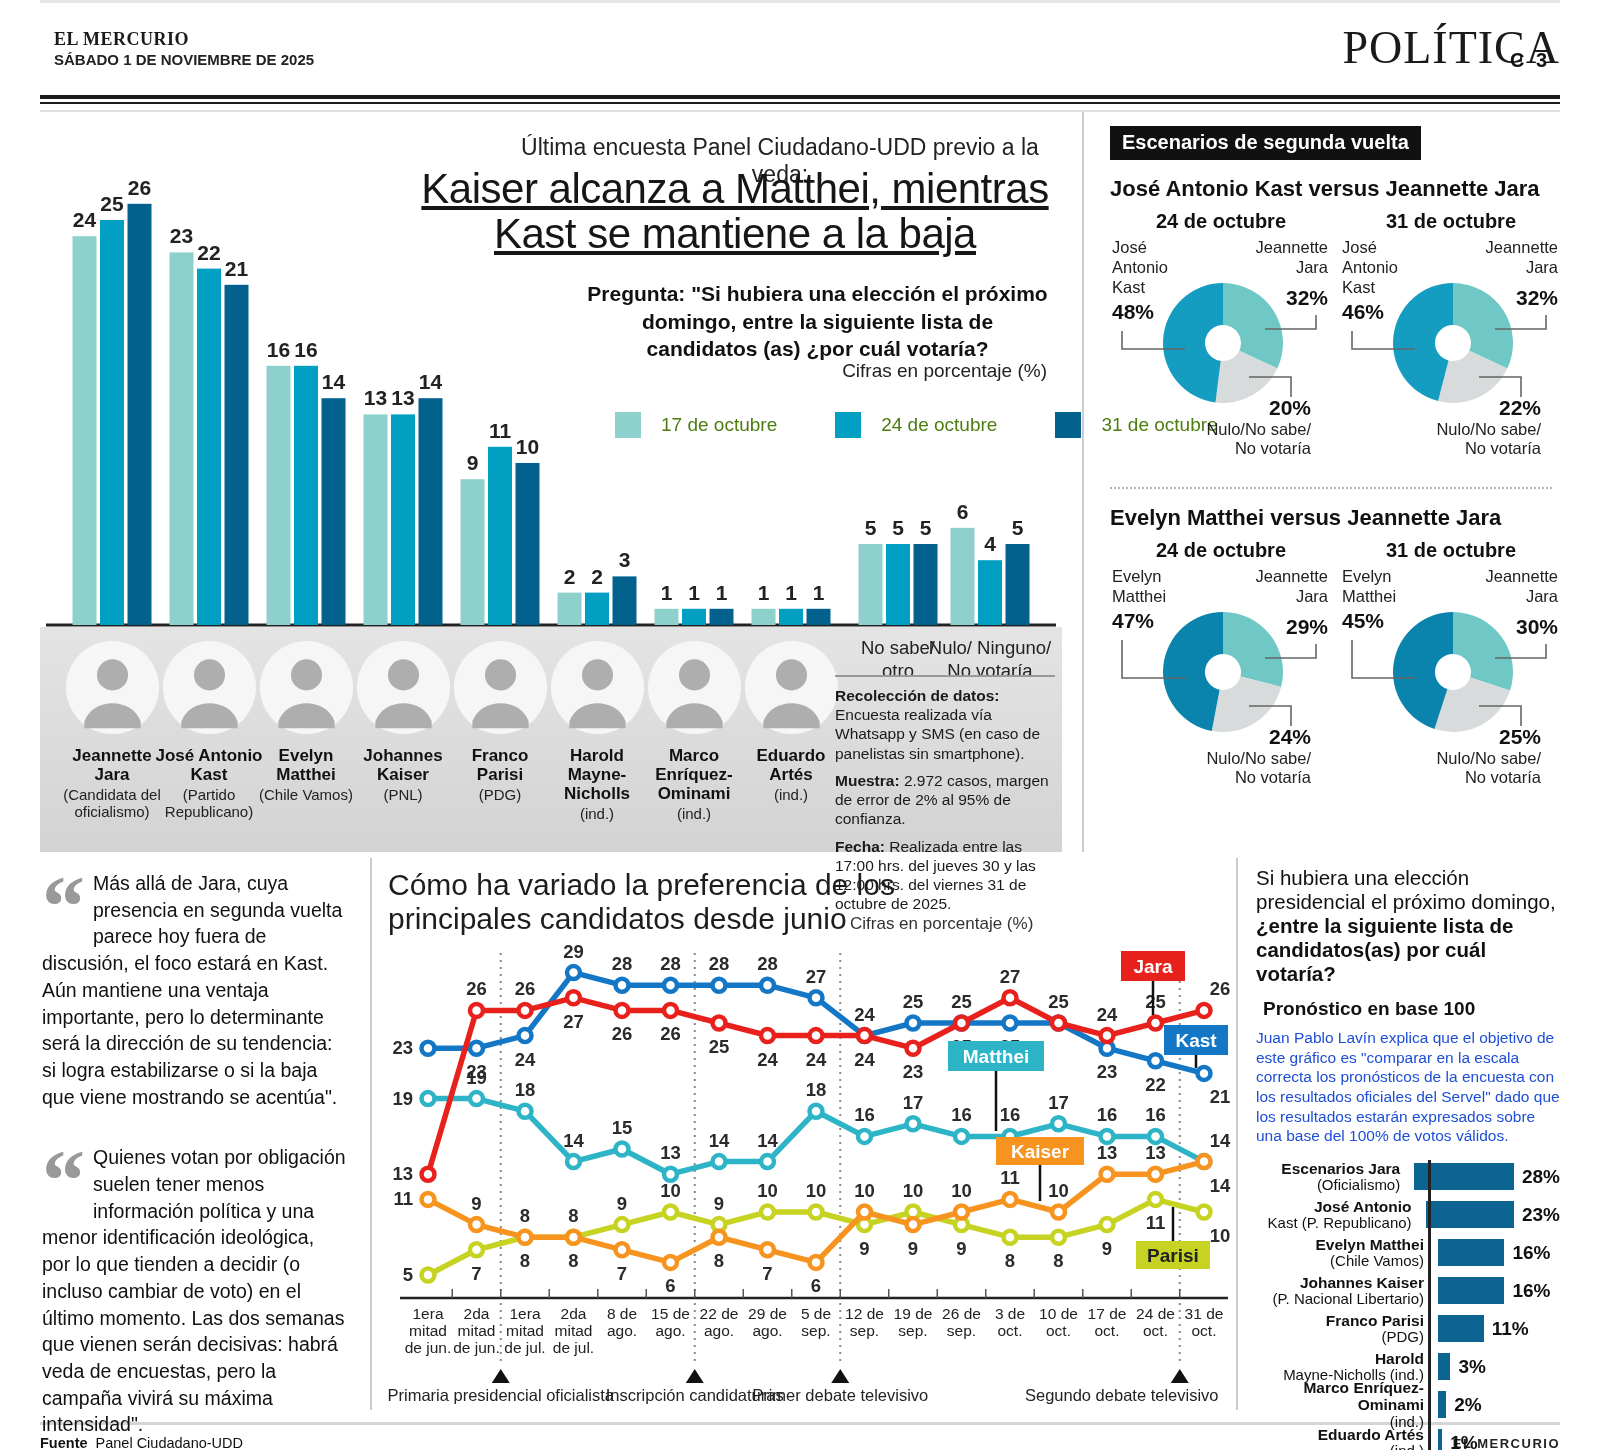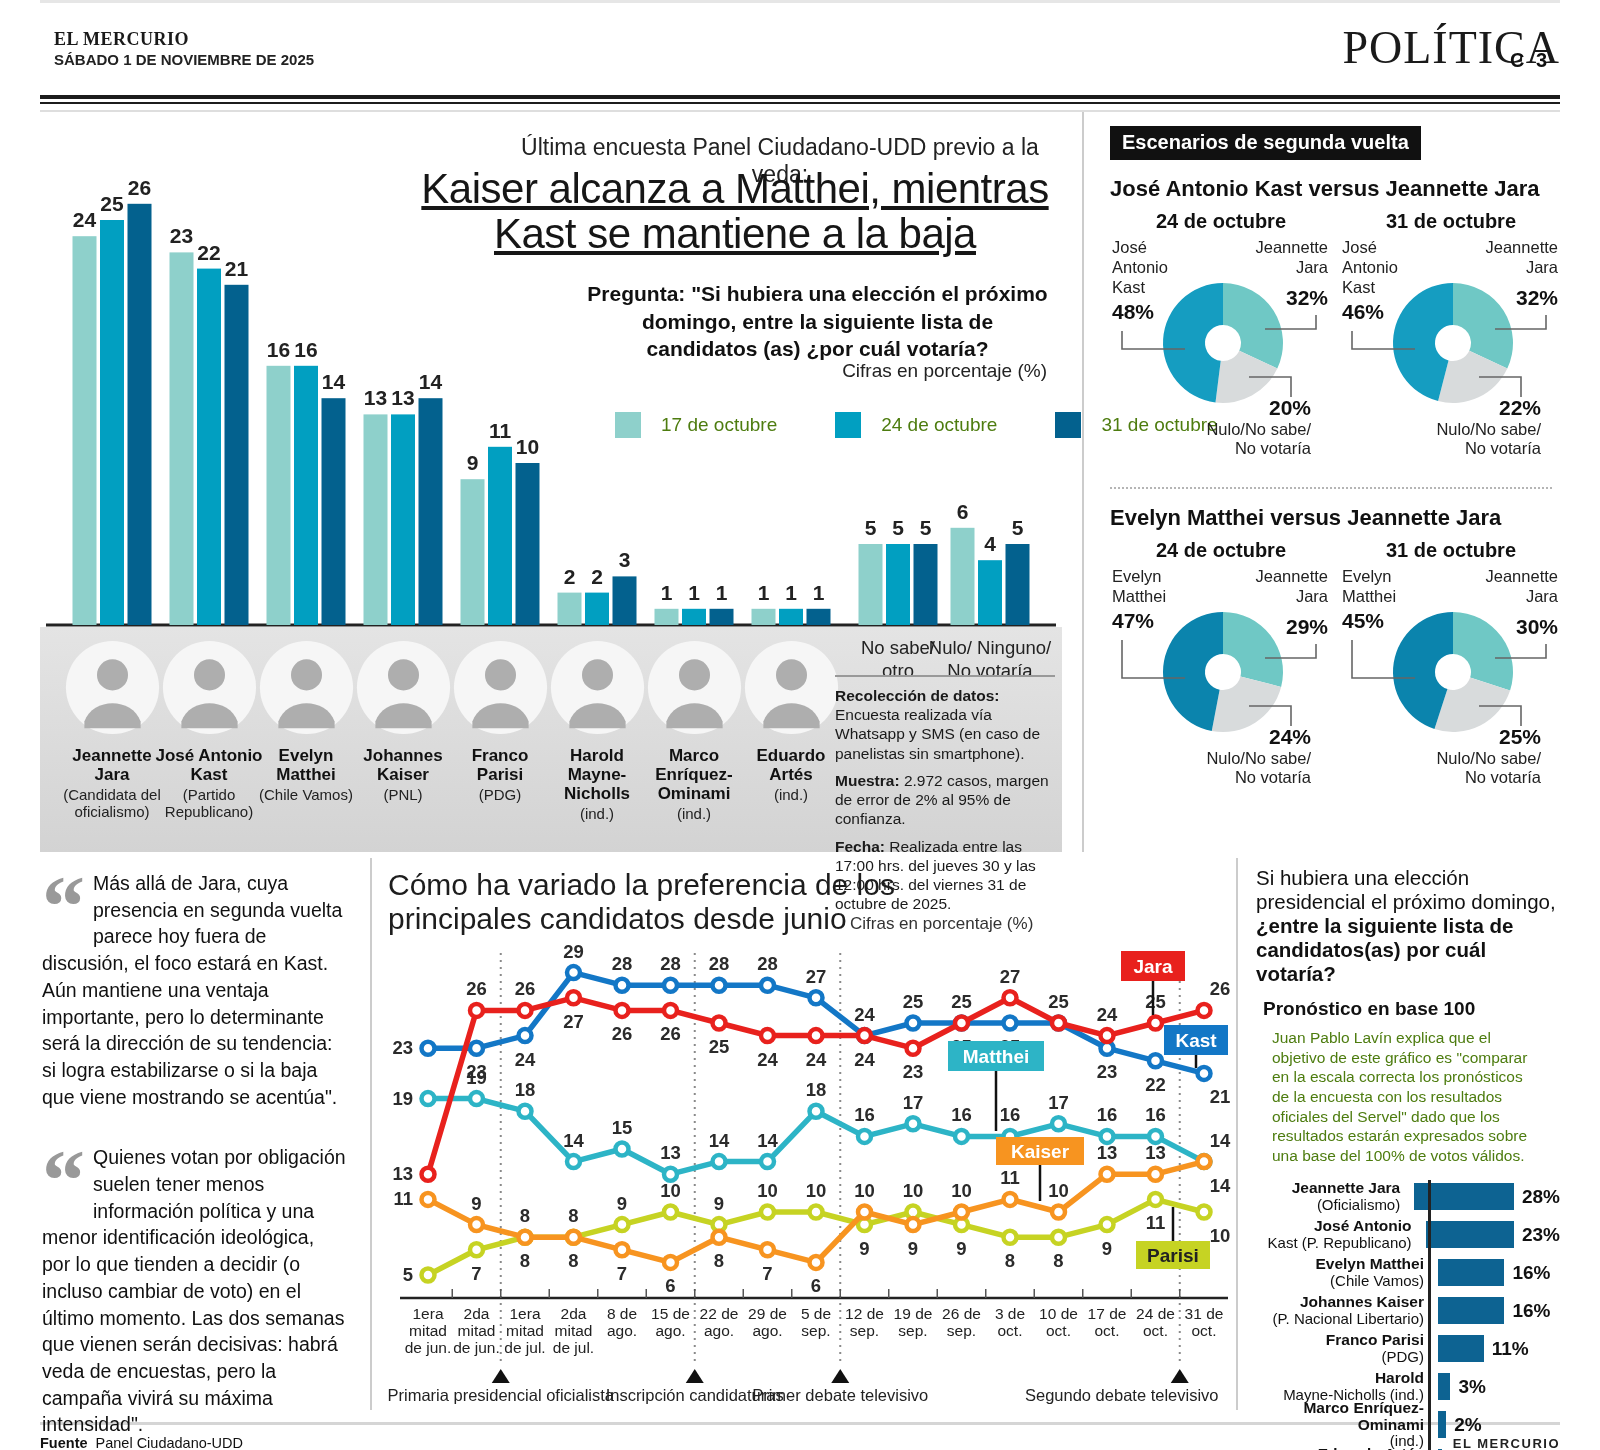--- a/index.html
+++ b/index.html
@@ -53,21 +53,21 @@
   .qmark{float:left;font-size:86px;line-height:.55em;color:#999;margin:14px 8px 0 0;
          font-family:"Liberation Serif",serif;font-weight:bold;}
   .trend{width:868px;box-sizing:border-box;border-left:2px solid #ccc;border-right:2px solid #ccc;
          padding:10px 0 0 16px;position:relative;}
   .trend-title{font-size:30px;font-weight:400;line-height:1.12;color:#1d1d1d;margin:0;}
   .trend-units{position:absolute;left:478px;top:56px;font-size:17px;color:#333;}
   .forecast{width:322px;box-sizing:border-box;padding:8px 0 0 18px;}
   .f-title{font-size:20.5px;line-height:1.17;color:#111;margin:0;}
   .f-title b{font-size:20.5px;}
   .f-sub{font-weight:bold;font-size:19px;margin:12px 7px 8px;}
-  .f-body{font-size:15.5px;line-height:1.27;color:#4d7c0f;margin:0 16px 12px;}
+  .f-body{font-size:15.5px;line-height:1.27;color:#1d4ed8;margin:0 0 12px;}
   .fb-rows{position:relative;}
   .fb-rows:before{content:"";position:absolute;left:172px;top:2px;bottom:2px;width:3px;background:#222;}
   .fb-row{display:flex;align-items:center;height:38px;}
   .fb-label{width:168px;text-align:right;padding-right:7px;font-size:15px;line-height:1.07;color:#111;}
   .fb-label b{font-size:15.5px;}
   .fb-bar{height:27px;margin-left:7px;}
   .fb-pct{font-weight:bold;font-size:19px;margin-left:8px;}
   
   .footer{margin:12px 40px 0;border-top:3px solid #d5d5d5;padding-top:10px;
           display:flex;justify-content:space-between;align-items:baseline;}
@@ -577,21 +577,21 @@
         <rect x="733" y="16" width="64" height="30" fill="#e8211d"></rect>
         <text x="765" y="38" font-size="19" font-weight="bold" fill="#fff" text-anchor="middle">Jara</text>
       </svg>
   </div>
   <div class="forecast">
     <p class="f-title"><span>Si hubiera una elección presidencial el próximo domingo, </span><b>¿entre la siguiente lista de candidatos(as) por cuál votaría?</b></p>
     <div class="f-sub">Pronóstico en base 100</div>
     <p class="f-body">Juan Pablo Lavín explica que el objetivo de este gráfico es "comparar en la escala correcta los pronósticos de la encuesta con los resultados oficiales del Servel" dado que los resultados estarán expresados sobre una base del 100% de votos válidos.</p>
     <div class="fb-rows" id="fb-rows">
         <div class="fb-row">
-          <div class="fb-label"><b>Jeannette Jara</b><br>(Oficialismo)</div>
+          <div class="fb-label"><b>Escenarios Jara</b><br>(Oficialismo)</div>
           <div class="fb-bar" style="width: 116.2px; background: rgb(13, 99, 146);"></div>
           <span class="fb-pct">28%</span>
         </div>
         <div class="fb-row">
           <div class="fb-label"><b>José Antonio</b><br>Kast (P. Republicano)</div>
           <div class="fb-bar" style="width: 95.45px; background: rgb(13, 99, 146);"></div>
           <span class="fb-pct">23%</span>
         </div>
         <div class="fb-row">
           <div class="fb-label"><b>Evelyn Matthei</b><br>(Chile Vamos)</div>

